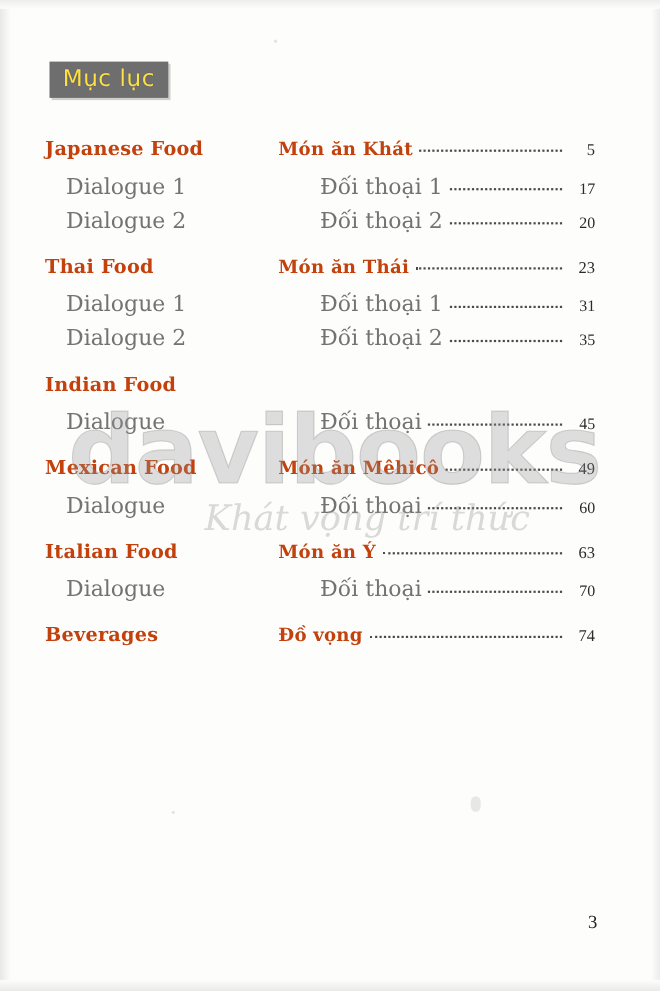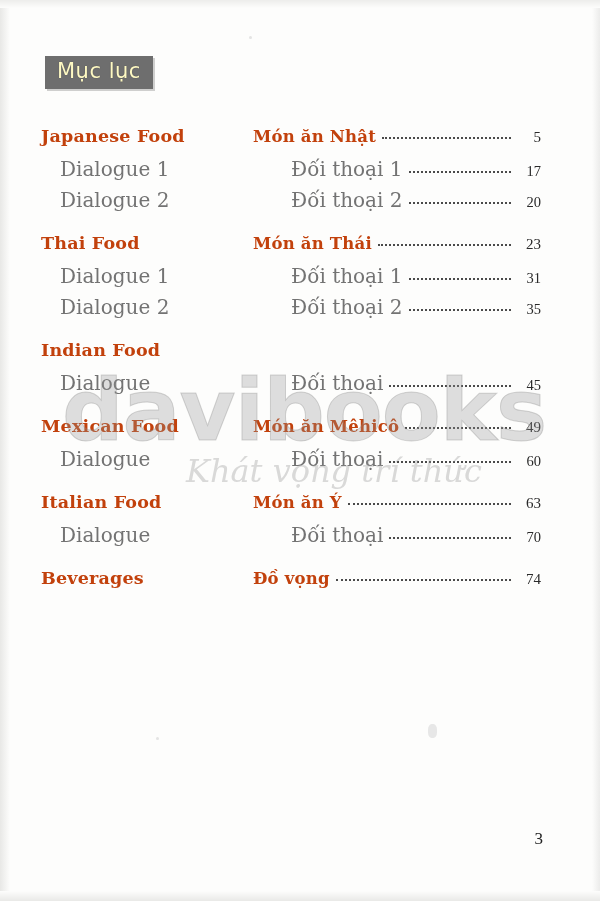--- a/index.html
+++ b/index.html
@@ -45,21 +45,21 @@
     background: linear-gradient(to top, #e9e9e7, #fdfdfc);
   }
 
   
   .title-chip {
     position: absolute;
     left: 45px;
     top: 56px;
     padding: 4px 12px 6px 12px;
     background: #6e6e6e;
-    color: #fef9c3;
+    color: #fde047;
     font-family: "DejaVu Sans", sans-serif;
     font-size: 21px;
     font-weight: 400;
     letter-spacing: 0.5px;
     box-shadow: 2px 2px 0 rgba(120,120,120,0.35);
     line-height: 1.1;
   }
   .title-chip .shadow-text {
     text-shadow: 0 0 1px rgba(0,0,0,0.4);
   }
@@ -217,21 +217,21 @@
   <div class="title-chip">
     <span class="shadow-text">Mục lục</span>
   </div>
 
   <div class="toc">
 
     <div class="group">
       <div class="row cat">
         <div class="left">Japanese Food</div>
         <div class="right">
-          <span class="vn">Món ăn Nhật</span>
+          <span class="vn">Món ăn Khát</span>
           <span class="leader"></span>
           <span class="pageno">5</span>
         </div>
       </div>
       <div class="row dlg">
         <div class="left">Dialogue 1</div>
         <div class="right">
           <span class="vn">Đối thoại 1</span>
           <span class="leader"></span>
           <span class="pageno">17</span>

